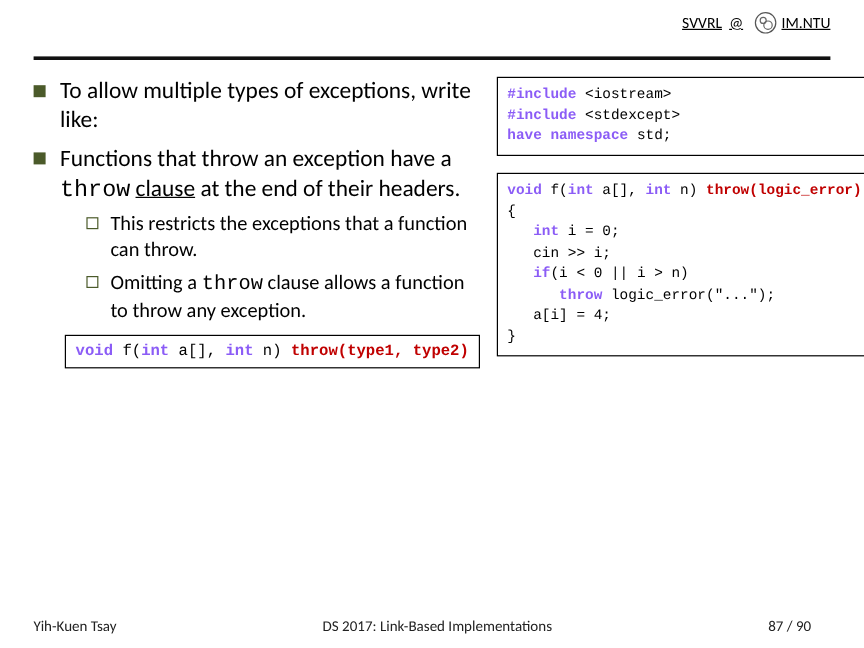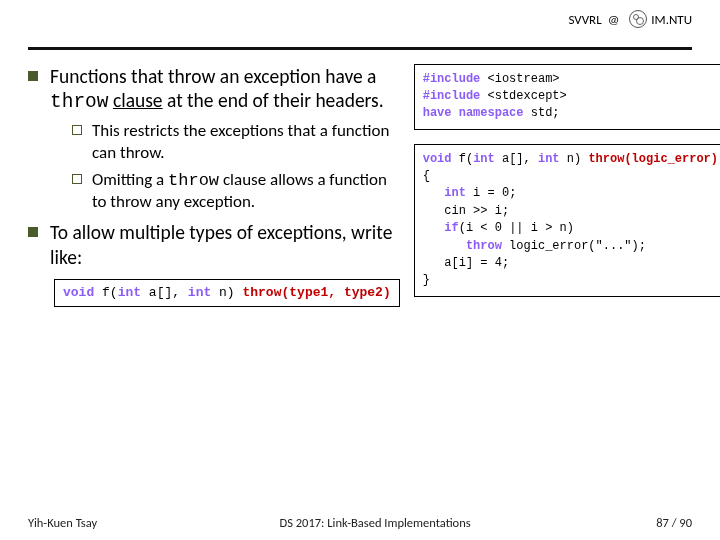--- a/index.html
+++ b/index.html
@@ -1,18 +1,18 @@
 <!DOCTYPE html>
 <html><head>
 <meta charset="utf-8">
 <style>
   * { box-sizing: border-box; margin: 0; padding: 0; }
   html, body { width: 720px; height: 540px; font-family: Calibri, Arial, sans-serif; background: #fff; color: #000; }
   .slide { width: 720px; height: 540px; position: relative; padding: 10px 28px 0 28px; }
-  .header-row { display: flex; align-items: center; justify-content: flex-end; font-size: 13px; margin-bottom: 19px; }
+  .header-row { display: flex; align-items: center; justify-content: flex-end; font-size: 13px; margin-bottom: 19px; text-decoration: underline; }
   .header-row .at { margin: 0 6px; }
   .logo { width: 18px; height: 18px; border: 1.5px solid #555; border-radius: 50%; margin: 0 4px; position: relative; }
   .logo::before { content:""; position:absolute; left:3px; top:3px; width:4px; height:4px; border:1px solid #666; border-radius:50%; }
   .logo::after { content:""; position:absolute; right:2px; bottom:2px; width:6px; height:6px; border:1px solid #666; border-radius:50%; }
   .title { font-family: Cambria, Georgia, 'Times New Roman', serif; font-size: 36px; font-weight: 400; margin-top: -8px; }
   .title-rule { height: 2.5px; background: #111; margin: 6px 0 14px 0; }
   .content { display: flex; gap: 14px; }
   .left { flex: 0 0 360px; }
   .right { flex: 1; }
   ul.top { list-style: none; padding: 0; }
@@ -21,21 +21,21 @@
   ul.sub { list-style: none; padding: 0; margin: 6px 0 8px 0; }
   ul.sub > li { position: relative; padding-left: 42px; font-size: 17px; line-height: 1.25; margin-bottom: 6px; }
   ul.sub > li::before { content:""; position:absolute; left:22px; top:5px; width:8px; height:8px; border:1.5px solid #4b5a2a; }
   .mono { font-family: "Courier New", monospace; }
   .u { text-decoration: underline; }
   .codebox { border: 1px solid #000; padding: 6px 8px; font-family: "Courier New", monospace; font-size: 13px; line-height: 1.35; white-space: pre; }
   .codebox-right { font-size: 12px; line-height: 1.45; }
   .kw { color: #8b5cf6; font-weight: bold; }
   .red { color: #c00000; font-weight: bold; }
   .codebox-inline { display: inline-block; margin: 2px 0 10px 26px; padding: 4px 8px; font-size: 13px; }
-  .footer { position: absolute; bottom: 10px; left: 0; right: 0; padding: 0 28px; display: flex; justify-content: space-between; font-size: 12.5px; color: #222; }
+  .footer { position: absolute; bottom: 10px; left: 0; right: 16px; padding: 0 28px; display: flex; justify-content: space-between; font-size: 12.5px; color: #222; }
   .footer > div { flex: 1; }
   .footer .center { text-align: right; }
   .footer .right { text-align: right; }
   .rb1 { margin-bottom: 14px; }
 </style>
 </head>
 <body>
 
 <div class="slide">
 
@@ -44,30 +44,30 @@
     <span class="at">@</span>
     <span class="logo"></span>
     <span>IM.NTU</span>
   </div>
 
   <div class="title-rule"></div>
 
   <div class="content">
     <div class="left">
       <ul class="top">
+        <li>To allow multiple types of exceptions, write like:</li>
         <li>
           <span>Functions that throw an exception have a </span><span class="mono">throw</span><span> </span><span class="u">clause</span><span> at the end of their headers.</span>
           <ul class="sub">
             <li>This restricts the exceptions that a function can throw.</li>
             <li>
               <span>Omitting a </span><span class="mono">throw</span><span> clause allows a function to throw any exception.</span>
             </li>
           </ul>
         </li>
-        <li>To allow multiple types of exceptions, write like:</li>
       </ul>
 
       <div class="codebox codebox-inline"><span class="kw">void</span><span> f(</span><span class="kw">int</span><span> a[], </span><span class="kw">int</span><span> n) </span><span class="red">throw(type1, type2)</span></div>
 
     </div>
 
     <div class="right">
       <div class="codebox codebox-right rb1"><span class="kw">#include </span><span>&lt;iostream&gt;</span>
 <span class="kw">#include </span><span>&lt;stdexcept&gt;</span>
 <span class="kw">have namespace </span><span>std;</span></div>

